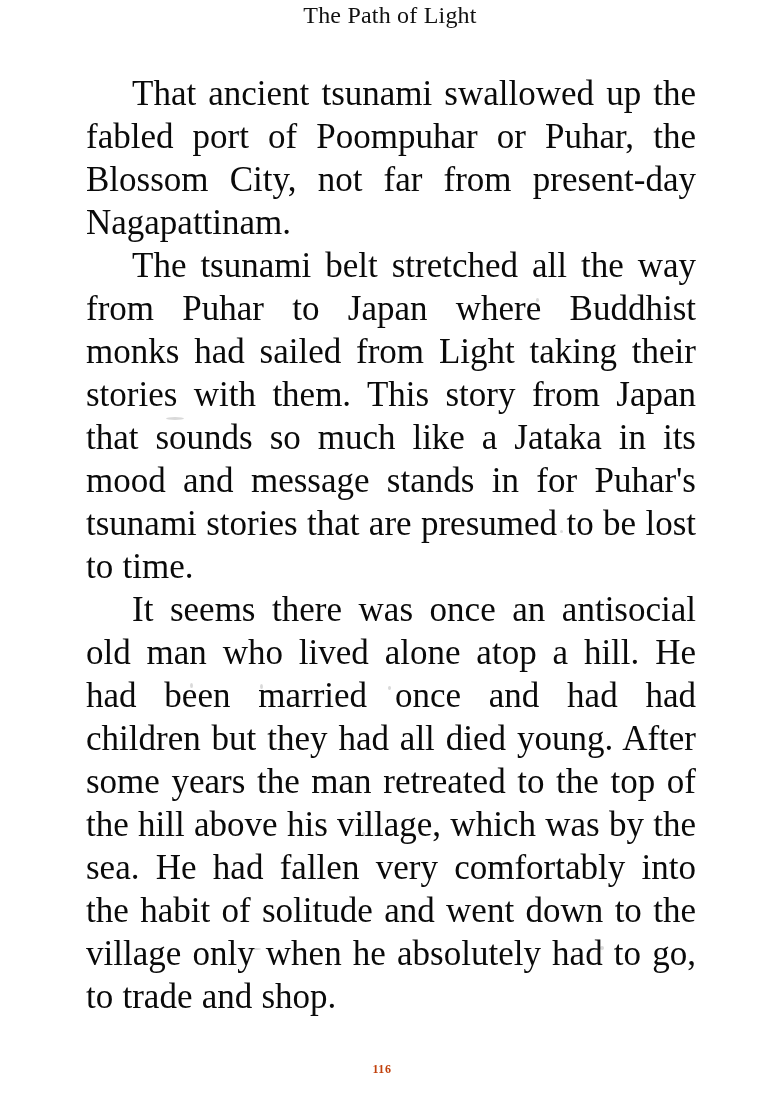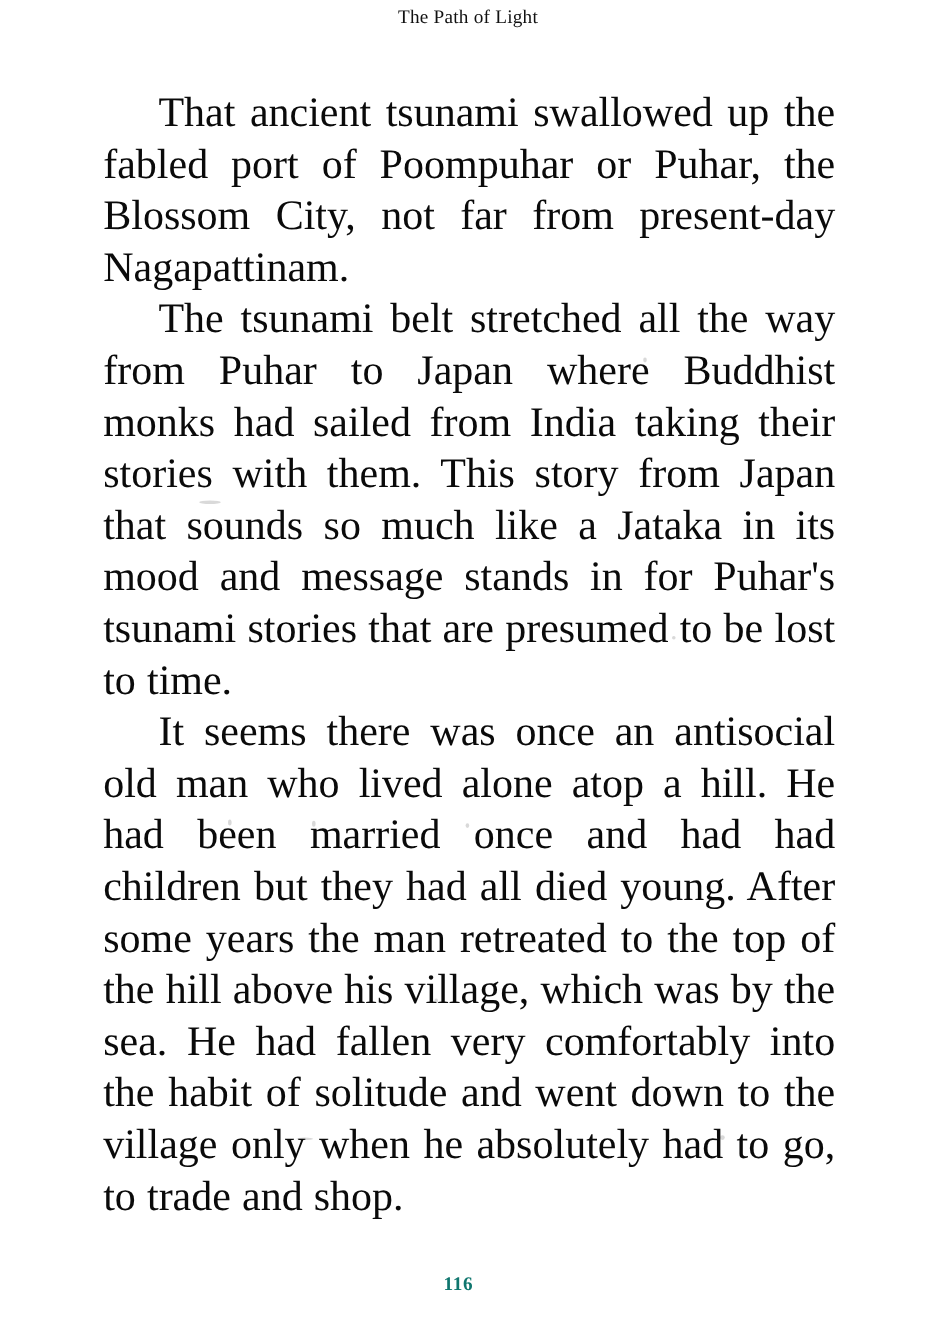--- a/index.html
+++ b/index.html
@@ -20,21 +20,21 @@
     -webkit-font-smoothing: none;
   }
 
   
   .running-head {
     position: absolute;
     top: 0px;
     left: 0;
     width: 780px;
     text-align: center;
-    font-size: 16px;
+    font-size: 24px;
     line-height: 30px;
     letter-spacing: 0.2px;
     color: #111111;
     font-weight: 500;
   }
 
   
   .text-block {
     position: absolute;
     top: 72px;
@@ -64,24 +64,24 @@
     pointer-events: none;
   }
 
   
   .folio {
     position: absolute;
     left: 0;
     width: 764px;
     top: 1062px;
     text-align: center;
-    font-size: 16px;
+    font-size: 12px;
     font-weight: 700;
     letter-spacing: 0.6px;
-    color: #0f766e;
+    color: #c2410c;
   }
 </style>
 </head>
 <body>
 
 <div class="page">
 
   <div class="speck" style="left:536px; top:298px; width:3px; height:4px;"></div>
   <div class="speck" style="left:166px; top:417px; width:18px; height:3px;"></div>
   <div class="speck" style="left:560px; top:530px; width:3px; height:3px;"></div>
@@ -89,19 +89,19 @@
   <div class="speck" style="left:260px; top:684px; width:3px; height:5px;"></div>
   <div class="speck" style="left:388px; top:686px; width:3px; height:4px;"></div>
   <div class="speck" style="left:362px; top:832px; width:3px; height:4px;"></div>
   <div class="speck" style="left:600px; top:946px; width:4px; height:4px;"></div>
   <div class="speck" style="left:247px; top:948px; width:14px; height:2px;"></div>
 
   <div class="running-head">The Path of Light</div>
 
   <div class="text-block">
     <p class="para">That ancient tsunami swallowed up the fabled port of Poompuhar or Puhar, the Blossom City, not far from present-day Nagapattinam.</p>
-    <p class="para">The tsunami belt stretched all the way from Puhar to Japan where Buddhist monks had sailed from India taking their stories with them. This story from Japan that sounds so much like a Jataka in its mood and message stands in for Puhar's tsunami stories that are presumed to be lost to time.</p>
+    <p class="para">The tsunami belt stretched all the way from Puhar to Japan where Buddhist monks had sailed from Light taking their stories with them. This story from Japan that sounds so much like a Jataka in its mood and message stands in for Puhar's tsunami stories that are presumed to be lost to time.</p>
     <p class="para">It seems there was once an antisocial old man who lived alone atop a hill. He had been married once and had had children but they had all died young. After some years the man retreated to the top of the hill above his village, which was by the sea. He had fallen very comfortably into the habit of solitude and went down to the village only when he absolutely had to go, to trade and shop.</p>
   </div>
 
   <div class="folio">116</div>
 
 </div>
 
 </body></html>

